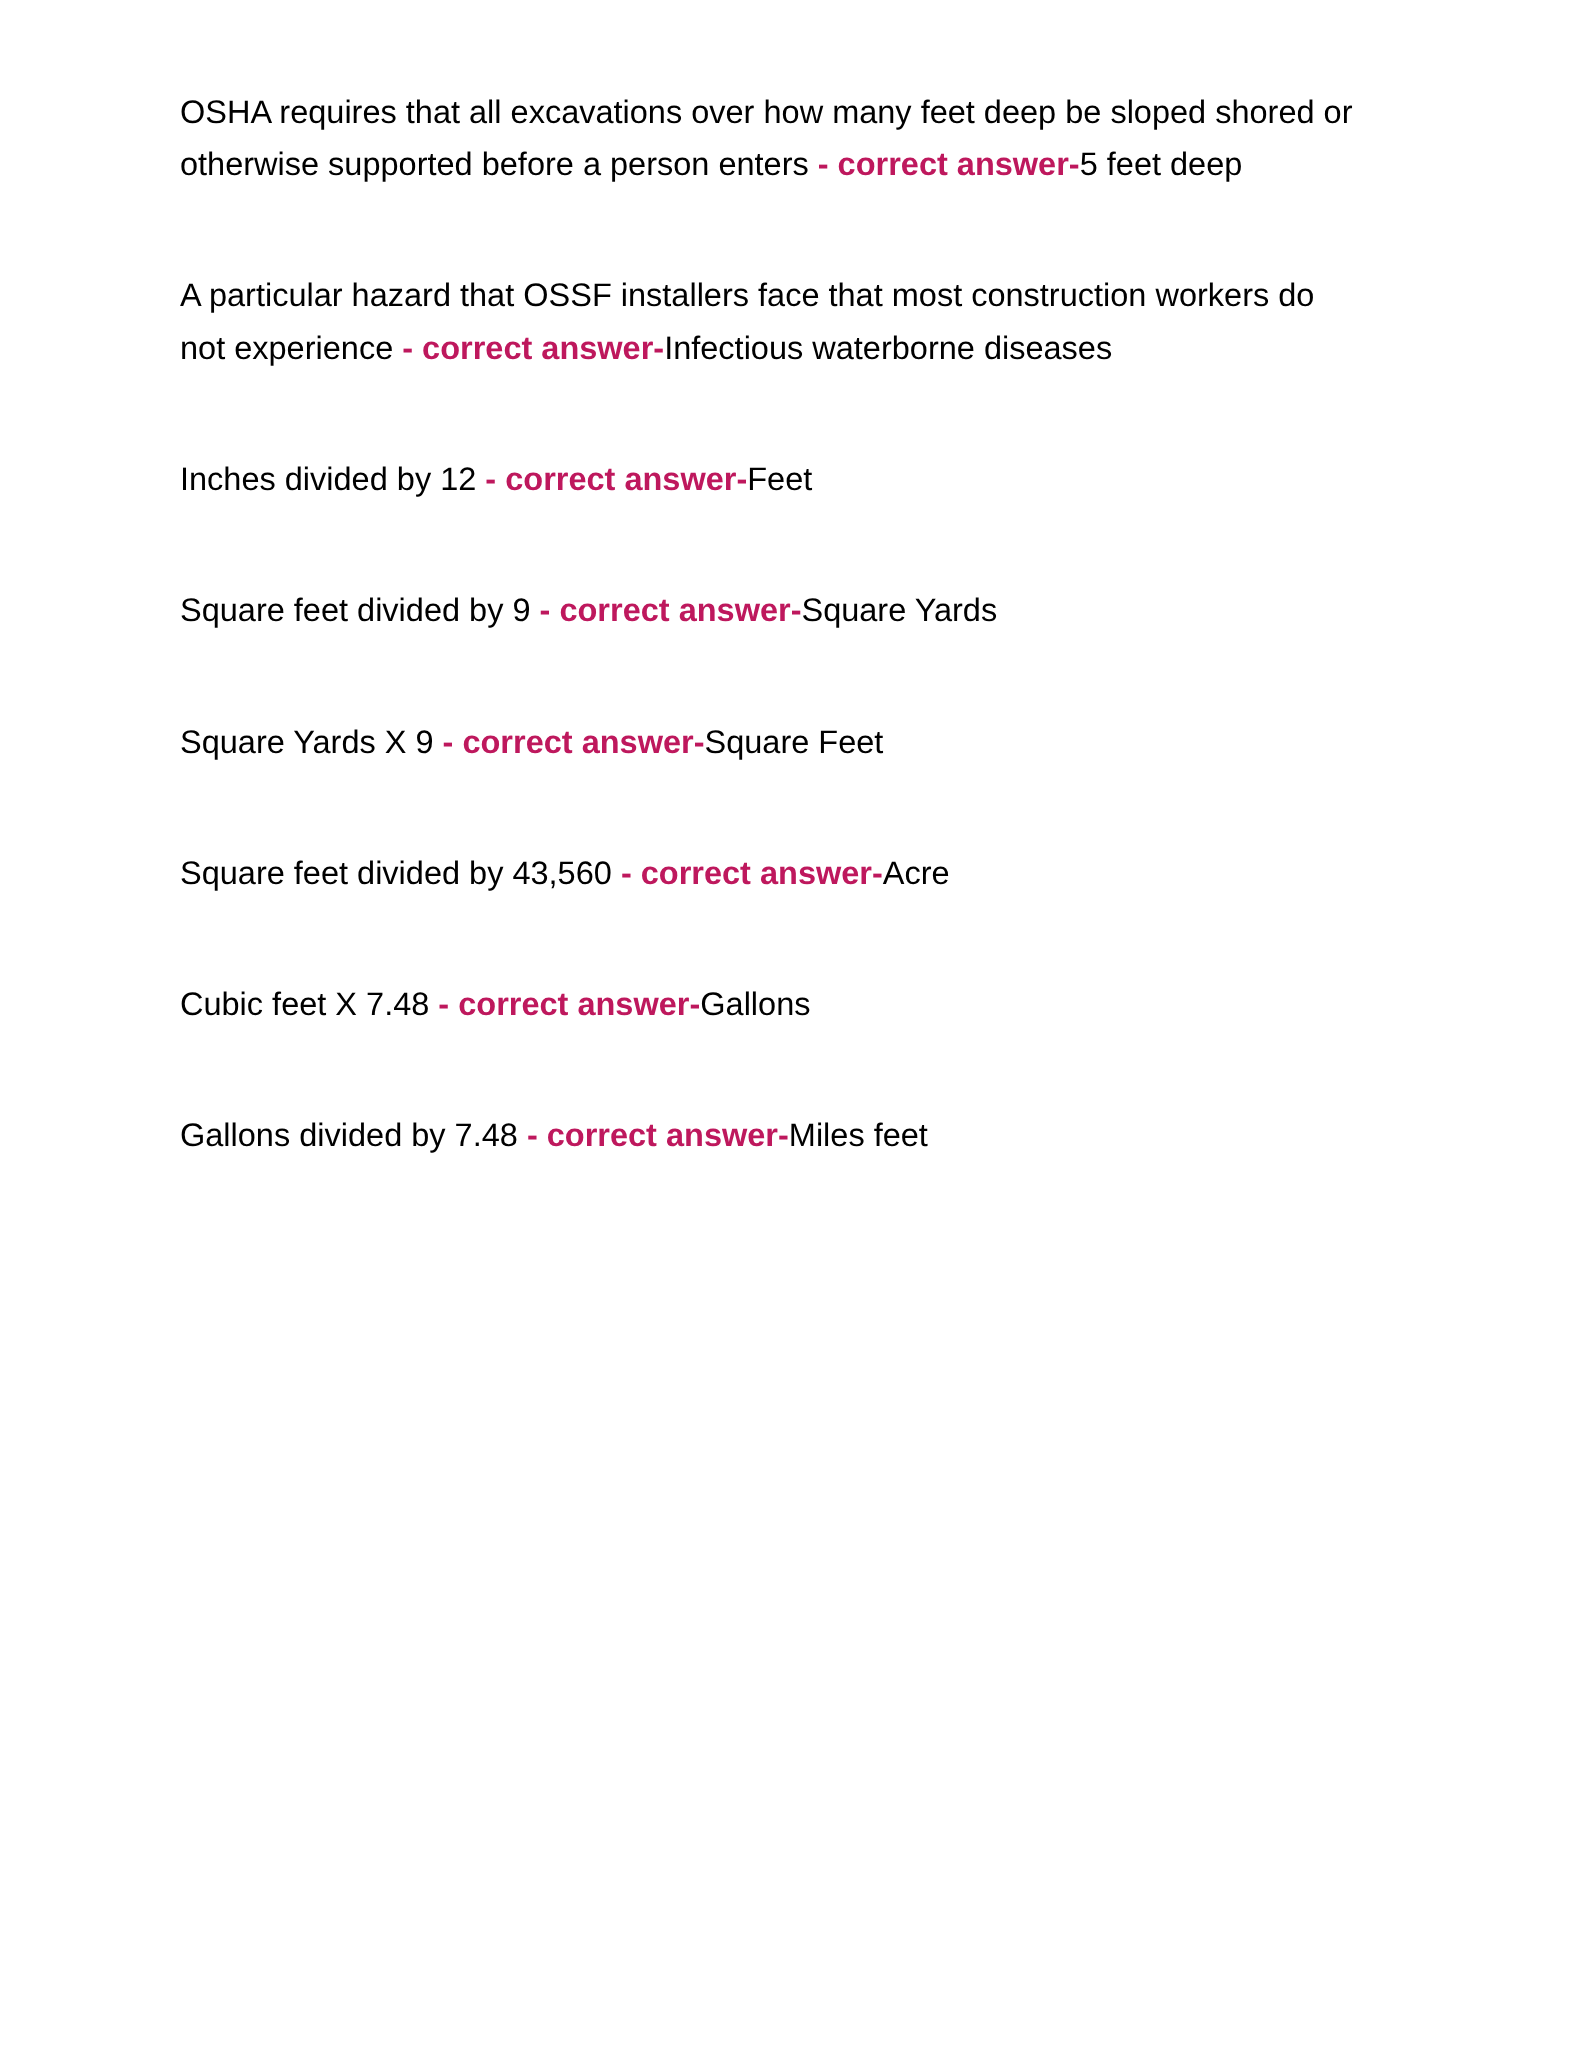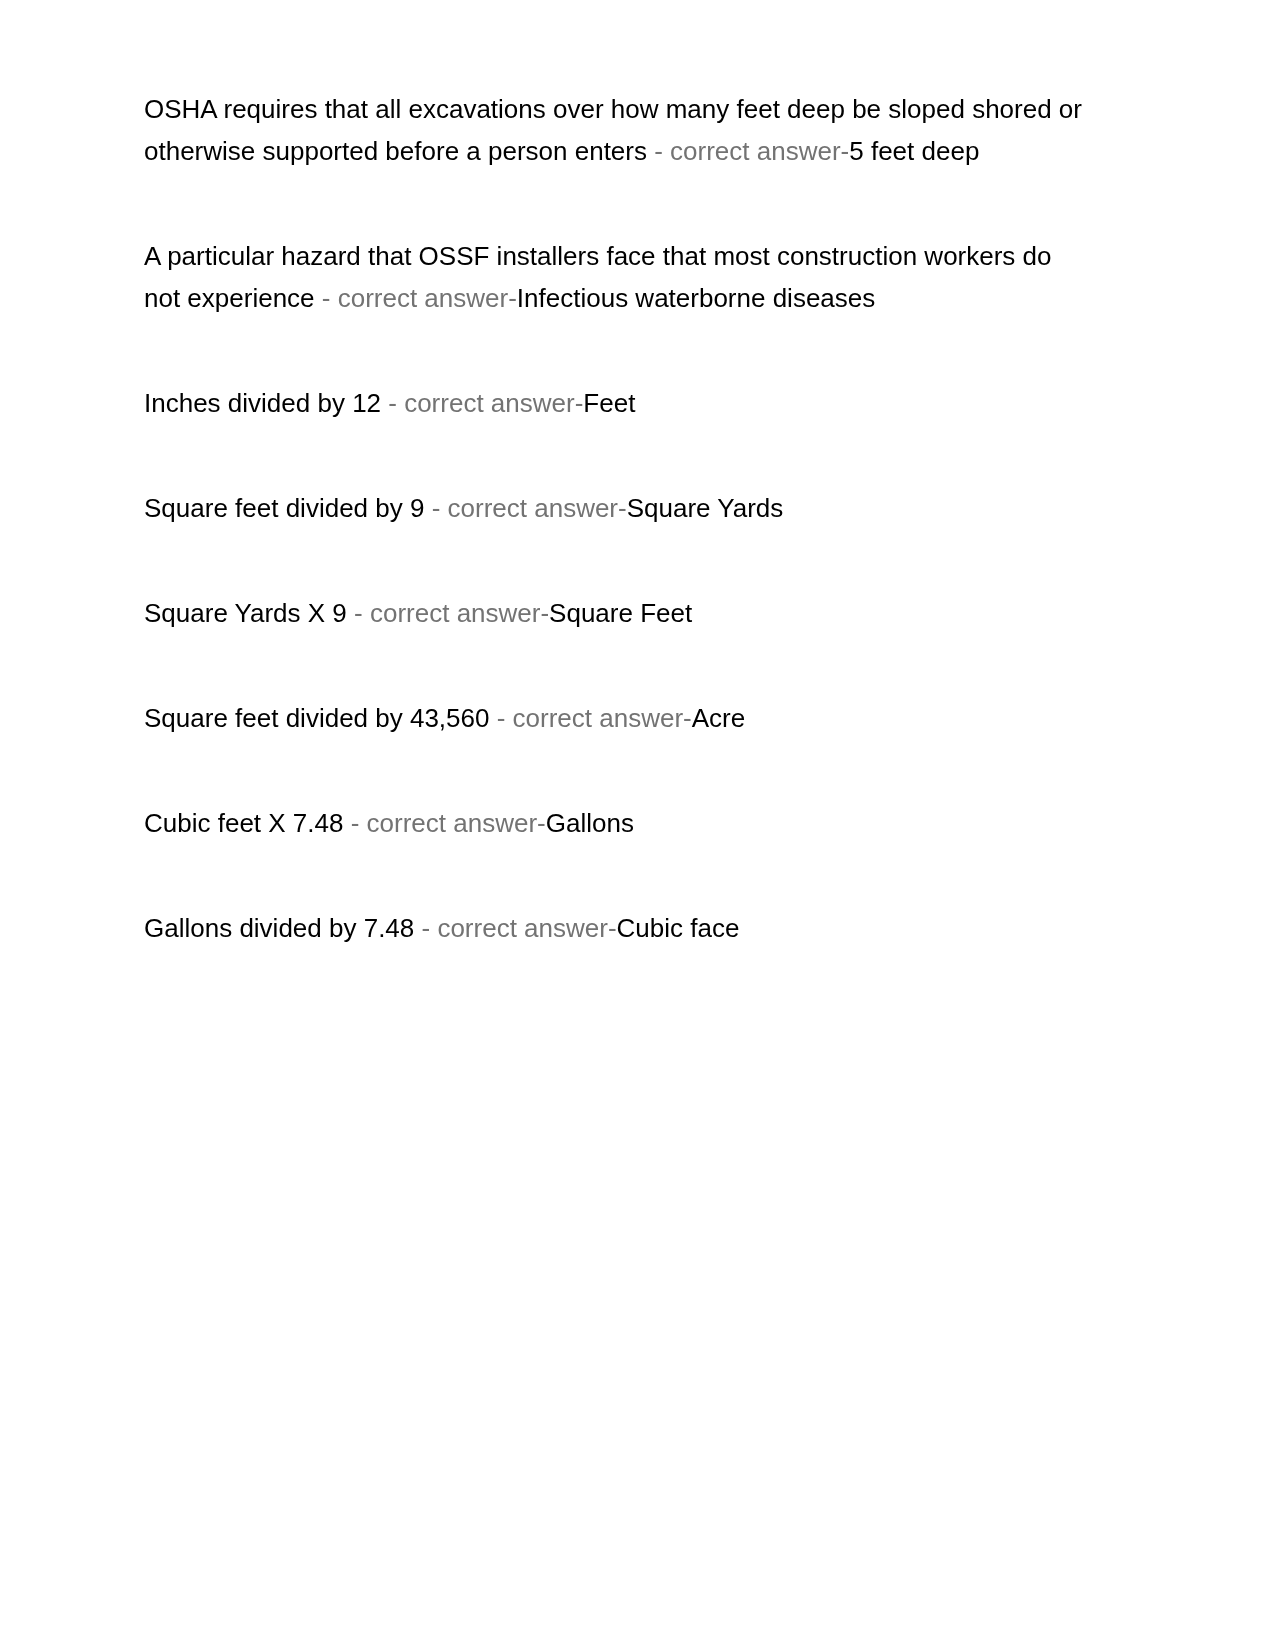--- a/index.html
+++ b/index.html
@@ -10,34 +10,34 @@
   body {
     width: 1275px;
     height: 1650px;
     font-family: "Liberation Sans", sans-serif;
     overflow: hidden;
   }
   .page {
     box-sizing: border-box;
     width: 1275px;
     height: 1650px;
-    padding: 88px 150px 0 144px;
+    padding: 68px 150px 0 144px;
     background: #ffffff;
   }
   .qa-item {
     margin: 0 0 63px 0;
     font-size: 26px;
     line-height: 42px;
     color: #000000;
     white-space: pre-wrap;
     word-wrap: break-word;
   }
   .marker {
-    color: #737373;
-    font-weight: 400;
+    color: #be185d;
+    font-weight: 700;
   }
 </style>
 </head>
 <body>
 
 <div class="page">
   <div id="qa-list">
   <p class="qa-item"><span class="question">OSHA requires that all excavations over how many feet deep be sloped shored or
 otherwise supported before a person enters </span><span class="marker">- correct answer-</span><span class="answer">5 feet deep</span></p>
 
@@ -51,15 +51,15 @@
 
   <p class="qa-item"><span class="question">Square Yards X 9 </span><span class="marker">- correct answer-</span><span class="answer">Square Feet</span></p>
 
 
 
   <p class="qa-item"><span class="question">Square feet divided by 43,560 </span><span class="marker">- correct answer-</span><span class="answer">Acre</span></p>
 
 
   <p class="qa-item"><span class="question">Cubic feet X 7.48 </span><span class="marker">- correct answer-</span><span class="answer">Gallons</span></p>
 
-  <p class="qa-item"><span class="question">Gallons divided by 7.48 </span><span class="marker">- correct answer-</span><span class="answer">Cubic face</span></p>
+  <p class="qa-item"><span class="question">Gallons divided by 7.48 </span><span class="marker">- correct answer-</span><span class="answer">Miles feet</span></p>
 </div>
 </div>
 
 </body></html>

